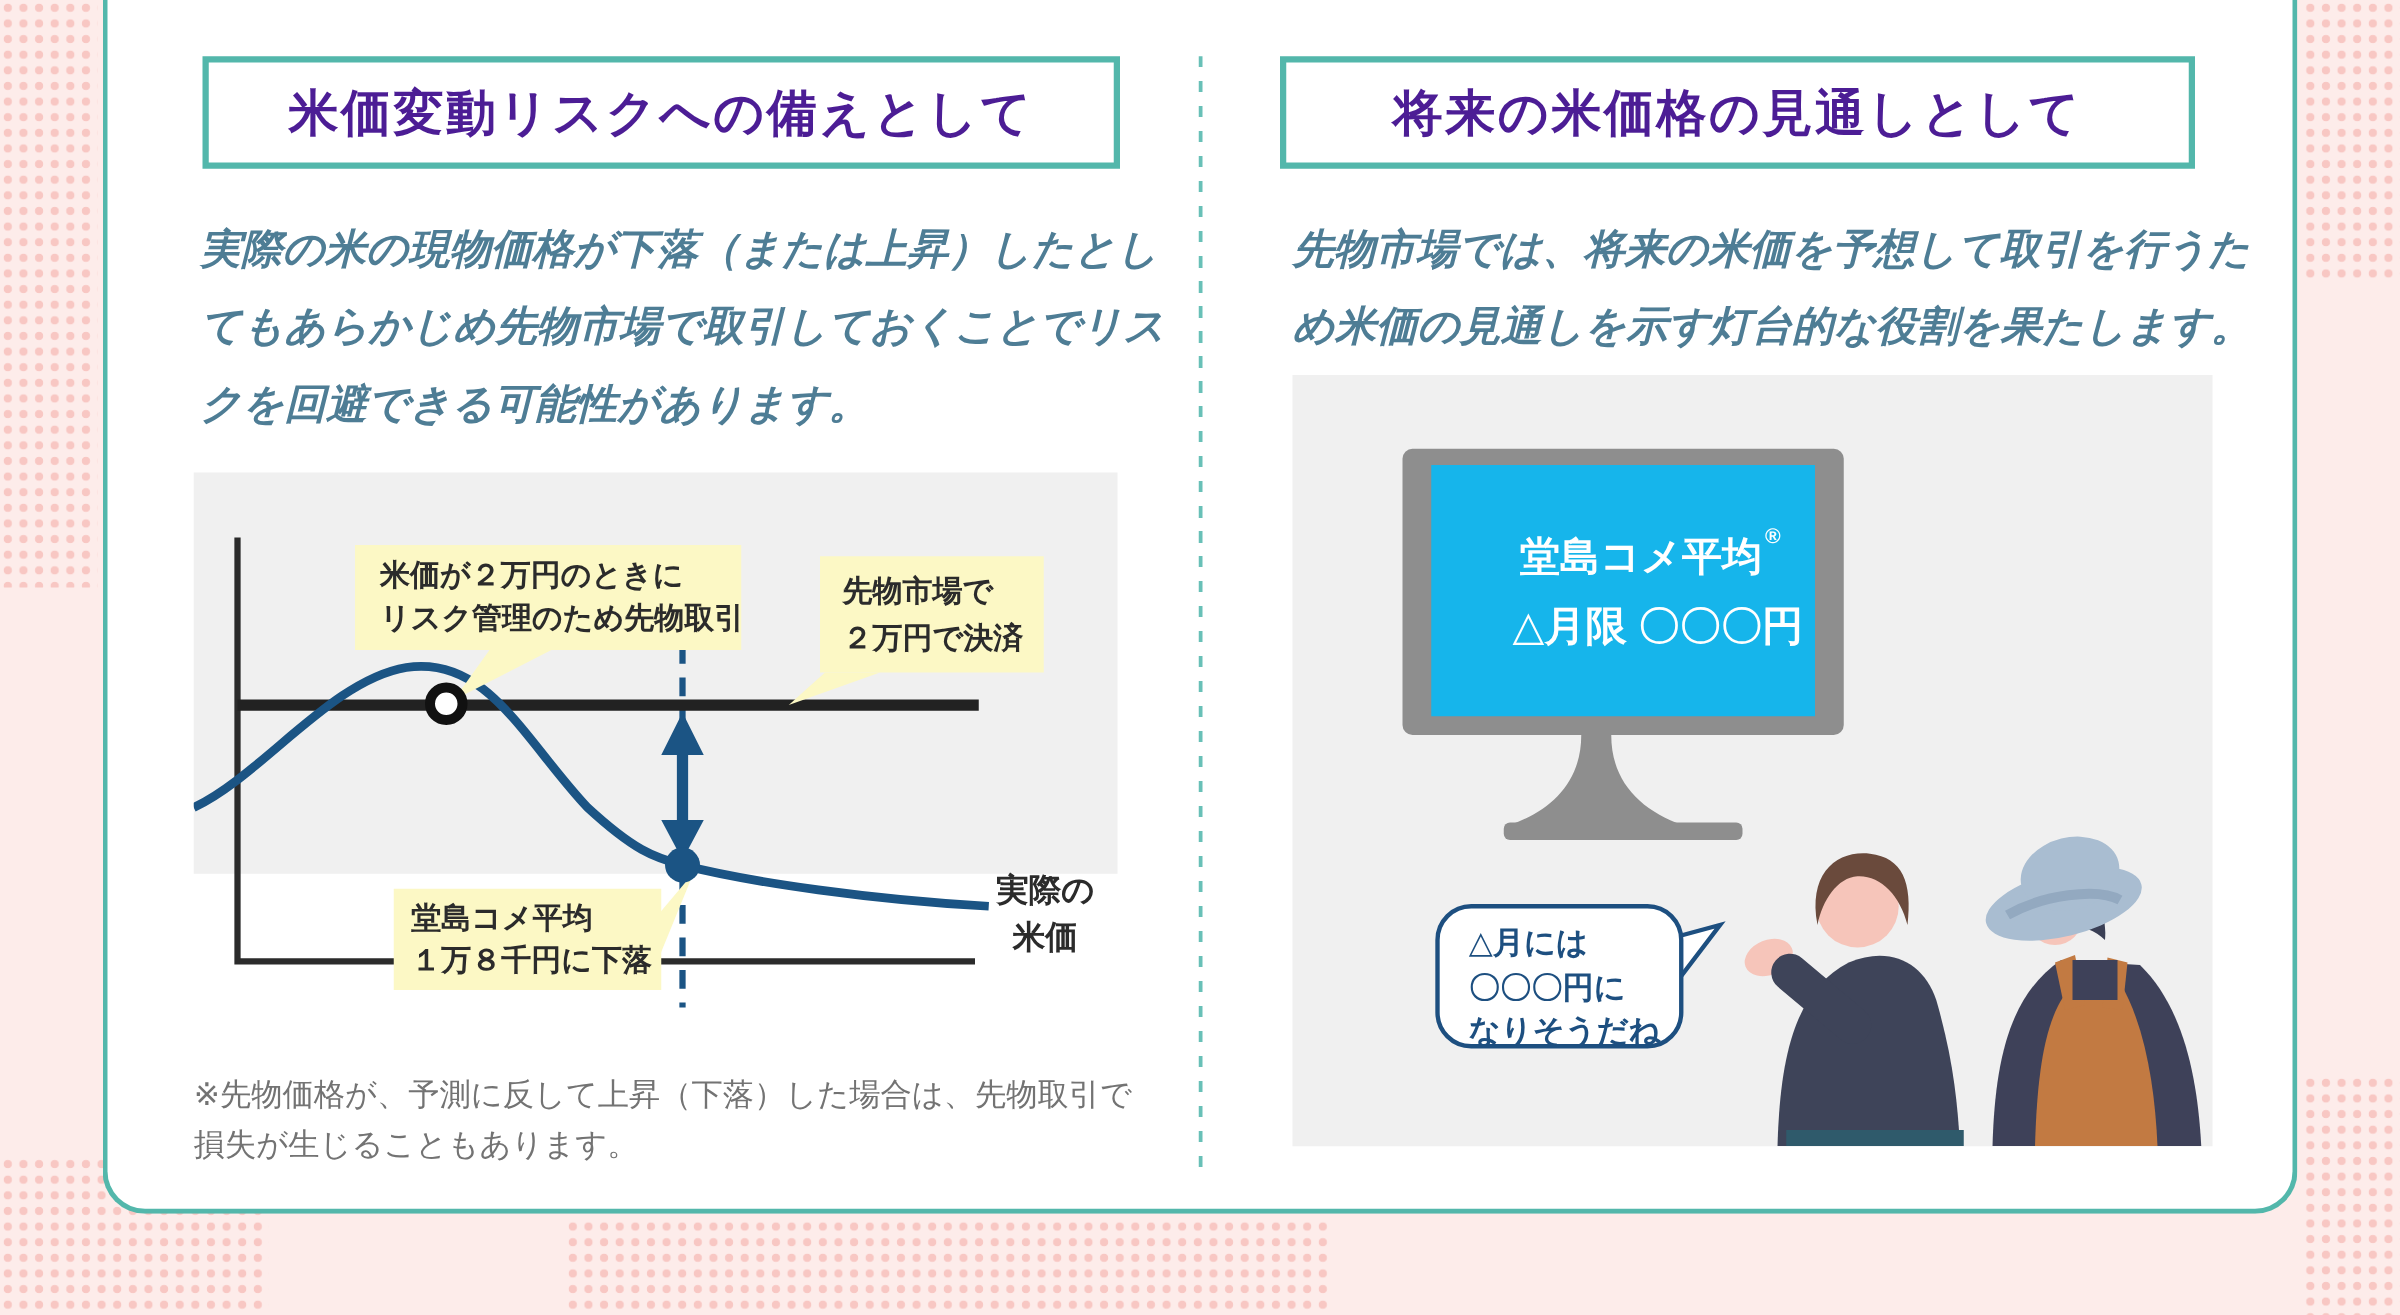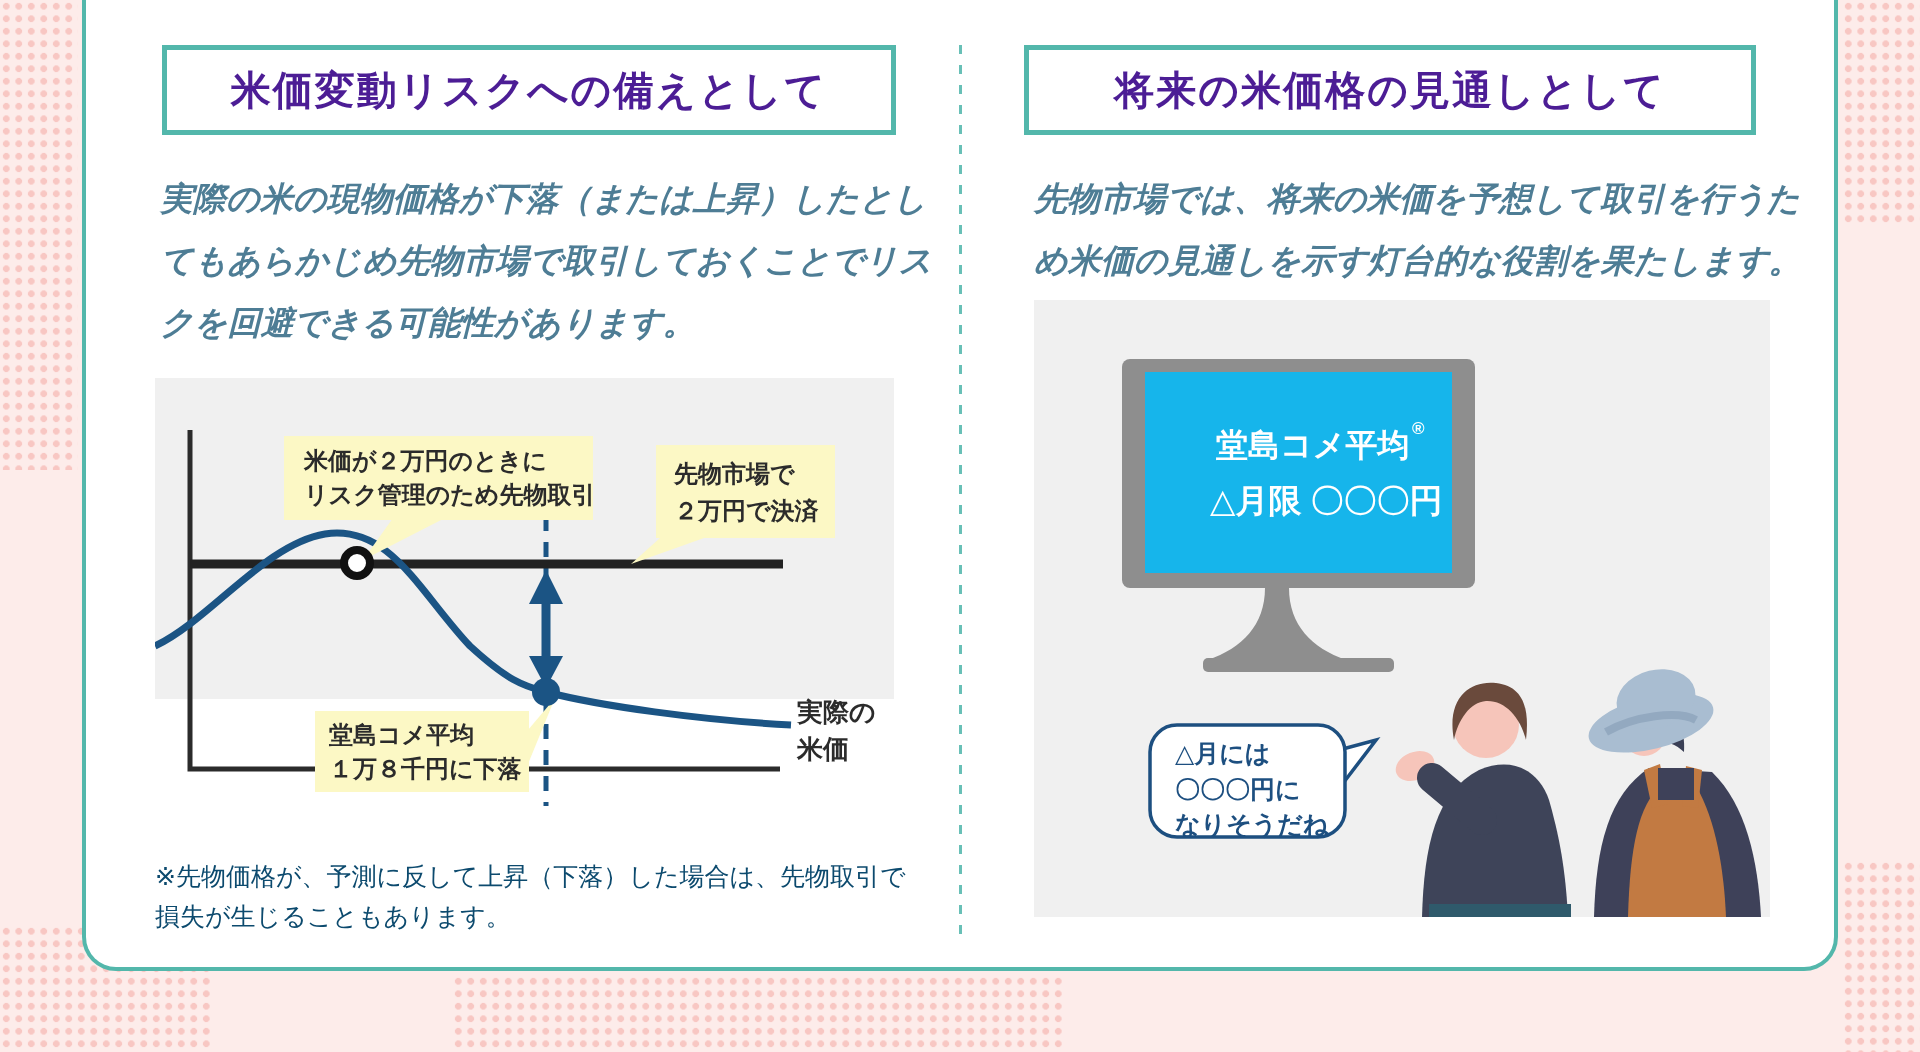--- a/index.html
+++ b/index.html
@@ -36,24 +36,24 @@
     position:absolute;left:155px;top:378px;width:739px;height:321px;
     background:#f0f0f0;z-index:2;
   }
   .chart-box svg{position:absolute;left:0;top:0;z-index:1;}
   .callout{
     position:absolute;z-index:2;background:#fcf8c5;color:#2b2b2b;
     font-weight:bold;font-size:24px;line-height:34px;white-space:nowrap;
   }
   .chart-label{
     position:absolute;z-index:2;color:#2b2b2b;font-weight:bold;
-    font-size:26px;line-height:37px;white-space:nowrap;
+    font-size:26px;line-height:37px;white-space:nowrap;text-align:center;
   }
   .footnote{
-    position:absolute;left:155px;top:856px;z-index:2;color:#0c4a6e;
+    position:absolute;left:155px;top:856px;z-index:2;color:#737373;
     font-size:25px;line-height:40px;white-space:nowrap;
   }
   .illus-box{
     position:absolute;left:1034px;top:300px;width:736px;height:617px;
     background:#f0f0f0;z-index:2;overflow:hidden;text-align:center;
   }
 </style>
 </head>
 <body>
 

